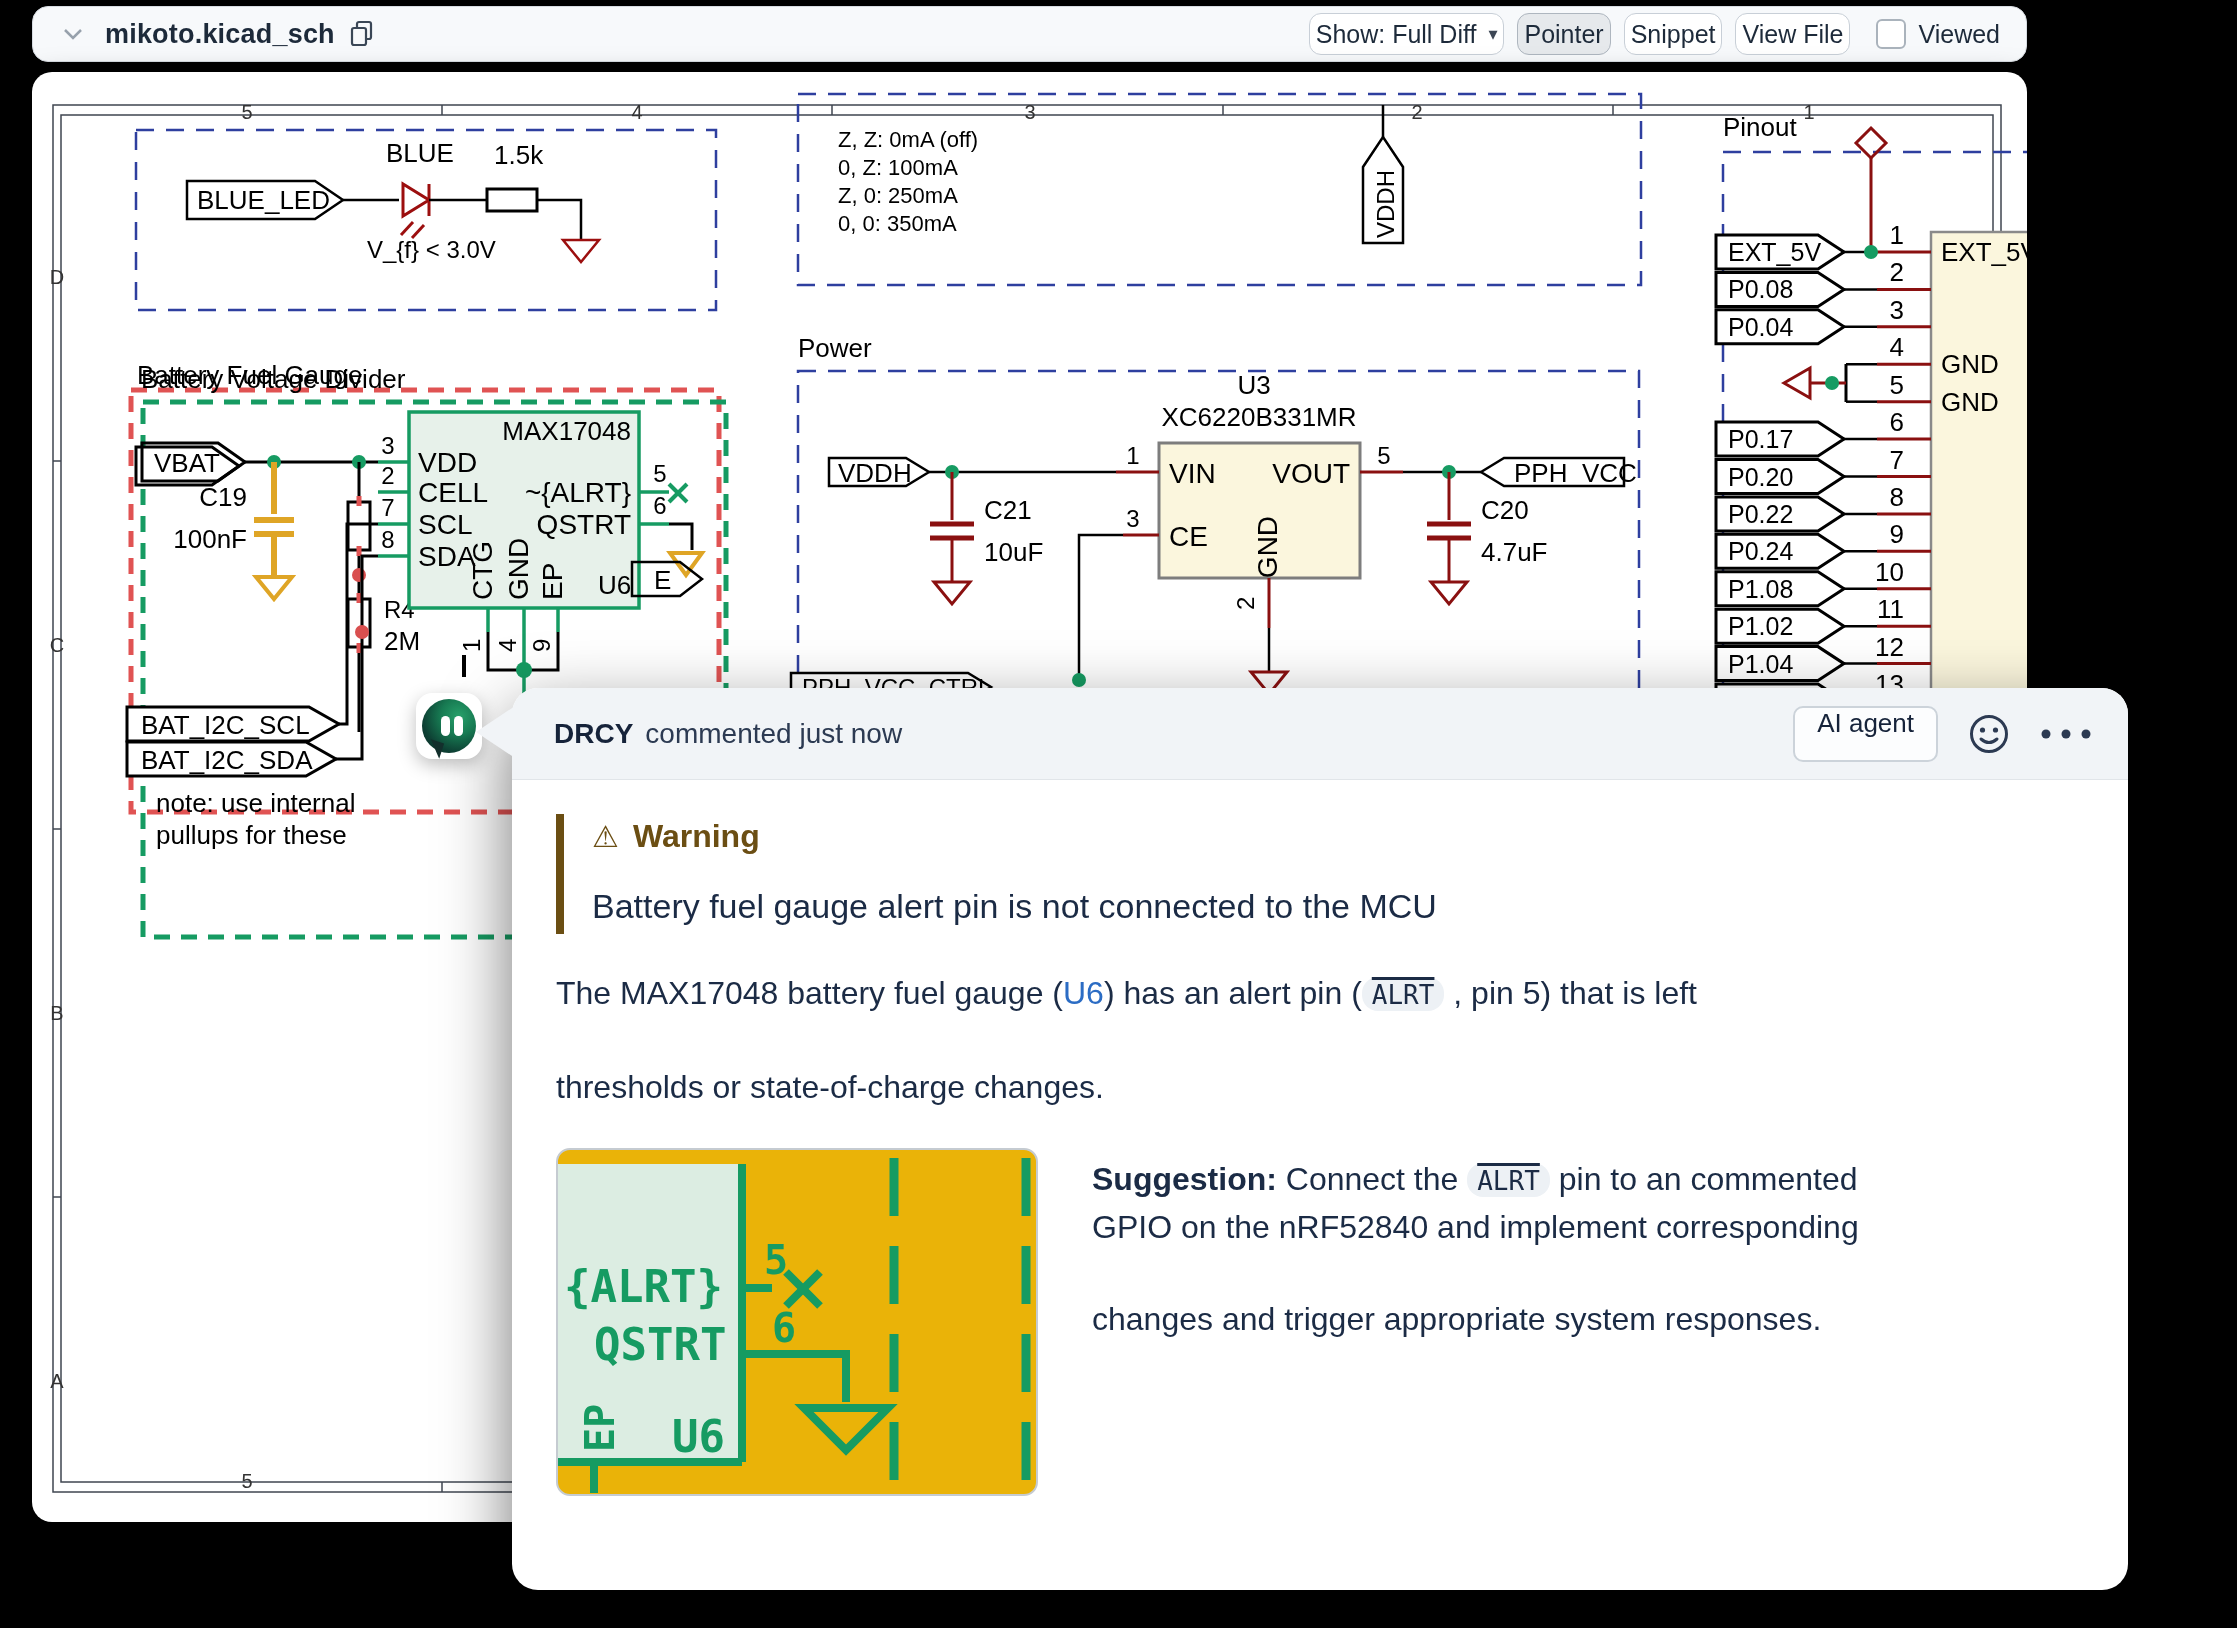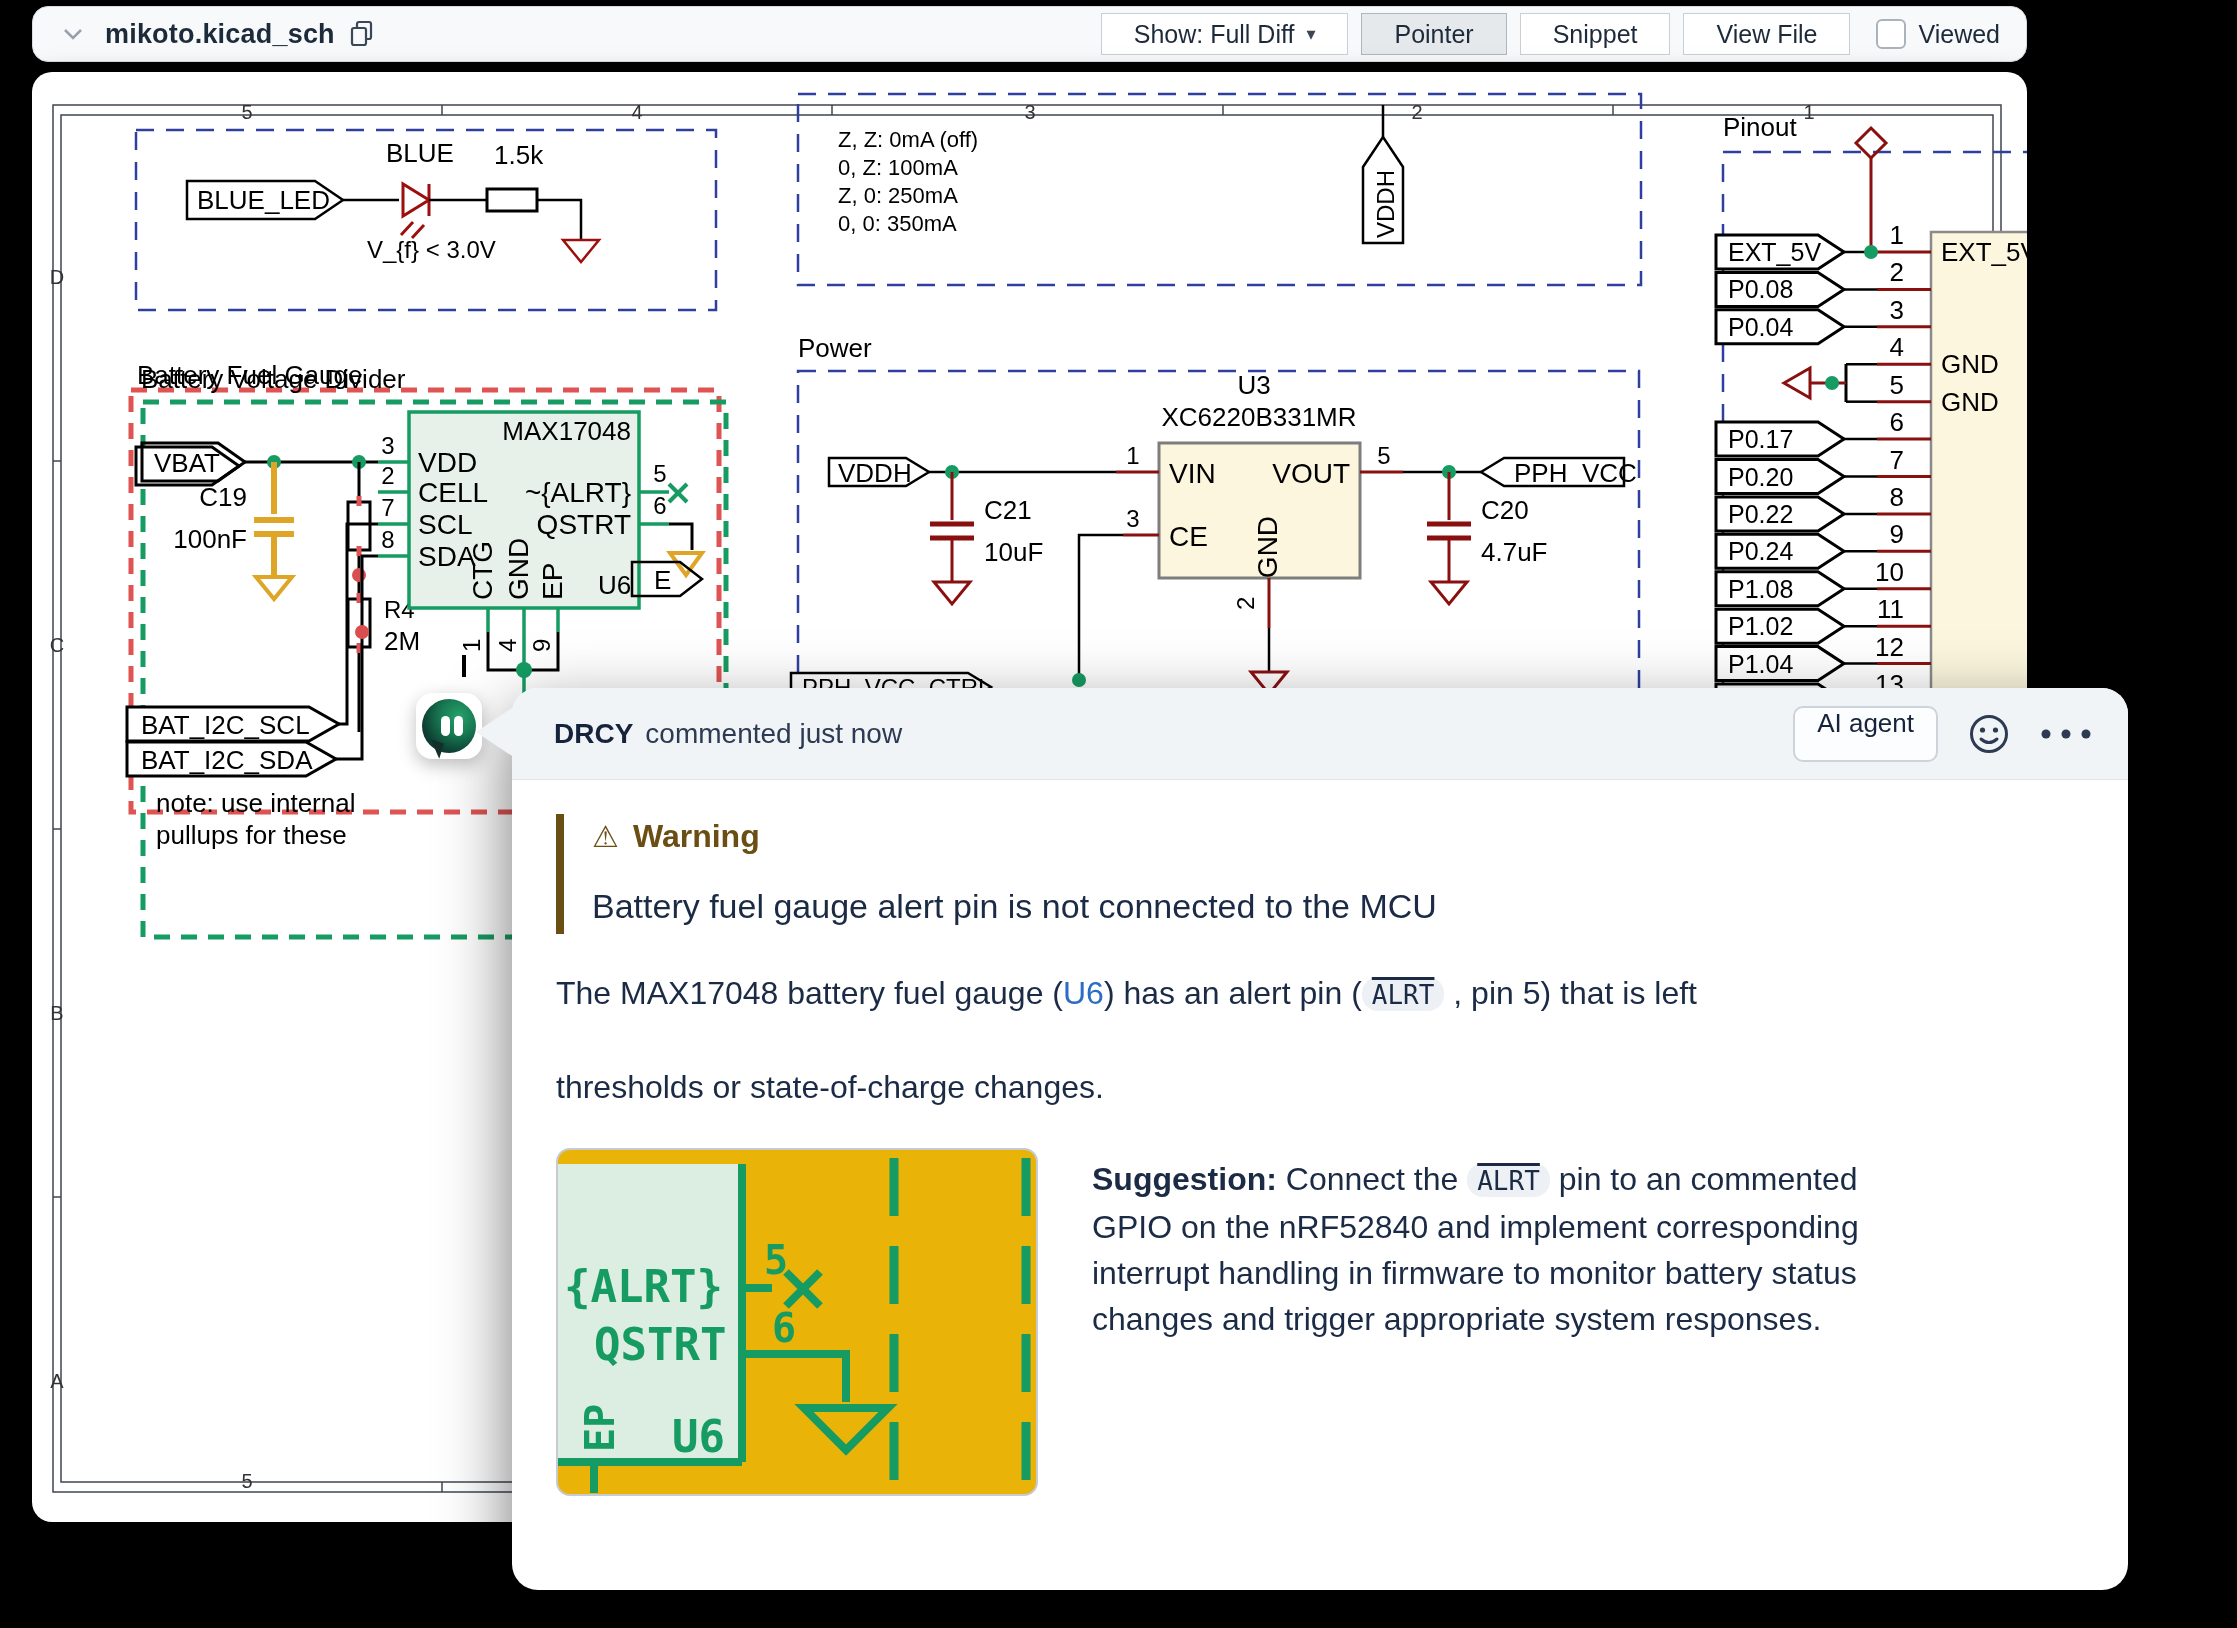--- a/index.html
+++ b/index.html
@@ -7,21 +7,21 @@
           font-family:"Liberation Sans",sans-serif;margin-left:26px;}
   
   #filebar{position:absolute;left:6px;top:6px;width:1995px;height:56px;background:#f7f9fb;
            border:1.5px solid #d7dce2;border-radius:16px;display:flex;align-items:center;
            box-sizing:border-box;padding:0 26px 0 30px;box-shadow:0 4px 12px rgba(0,0,0,.35);}
   .chev{width:20px;height:12px;margin-right:22px;}
   #file-title{font-size:27px;font-weight:600;color:#1d2a3a;letter-spacing:.2px;}
   .copy-ic{margin-left:14px;width:26px;height:28px;}
   #filebar .grow{flex:1;}
   .tb-btn{height:40px;display:flex;align-items:center;background:#fff;border:1.5px solid #c8cfd7;
-          border-radius:0;padding:0 32px;font-size:25px;color:#1d2a3a;margin-left:13px;white-space:nowrap;}
+          border-radius:12px;padding:0 6px;font-size:25px;color:#1d2a3a;margin-left:13px;white-space:nowrap;}
   .tb-btn.active{background:#e6e9ec;border-color:#aeb6bf;}
   .caret{font-size:18px;color:#3c4654;margin-left:12px;}
   .viewed-wrap{display:flex;align-items:center;margin-left:26px;}
   .checkbox{width:26px;height:26px;border:2.5px solid #aab3bc;border-radius:6px;background:#fff;}
   .viewed-label{font-size:25px;color:#1d2a3a;margin-left:12px;}
   
   #schpanel{position:absolute;left:6px;top:72px;width:1995px;height:1450px;background:#fff;
             border-radius:20px;overflow:hidden;box-shadow:0 10px 30px rgba(0,0,0,.5);}
   #schpanel svg{position:absolute;left:0;top:0;}
   
@@ -477,19 +477,19 @@
               <text x="206" y="124" font-size="40">5</text>
               <text x="214" y="192" font-size="40">6</text>
               <text transform="rotate(-90 56 302)" x="56" y="302" font-size="40">EP</text>
               <text x="114" y="302" font-size="44">U6</text>
             </g>
           </svg>
         </div>
         <div class="suggestion">
           <span class="bold">Suggestion:</span><span> Connect the </span><span class="chip">ALRT</span><span> pin to an commented</span><br>
           <span>GPIO on the nRF52840 and implement corresponding</span><br>
-          <span>interrupt handling in firmware to monitor battery status</span><br>
+          <br>
           <span>changes and trigger appropriate system responses.</span>
         </div>
       </div>
     </div>
   </div>
 </div>
 
 </body></html>

